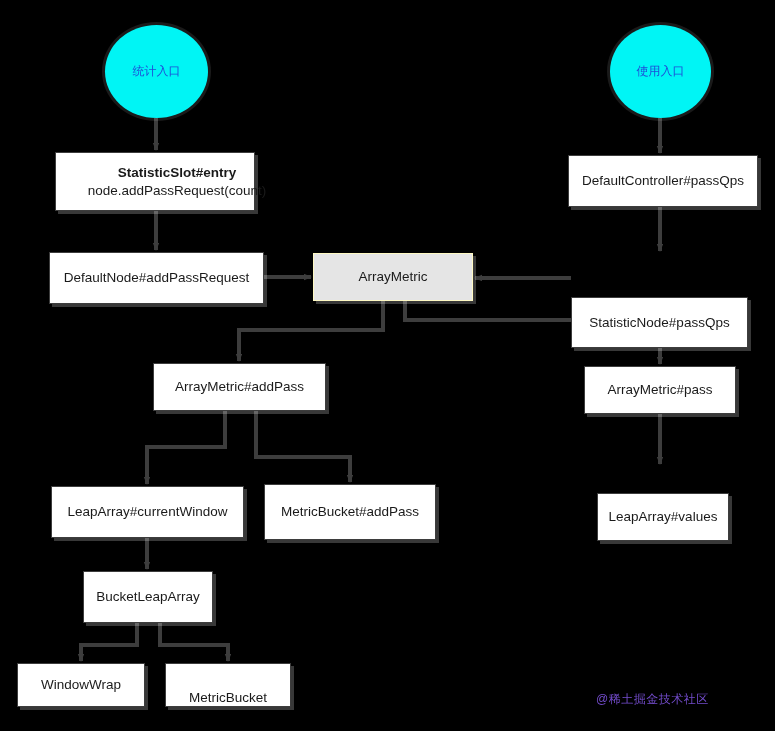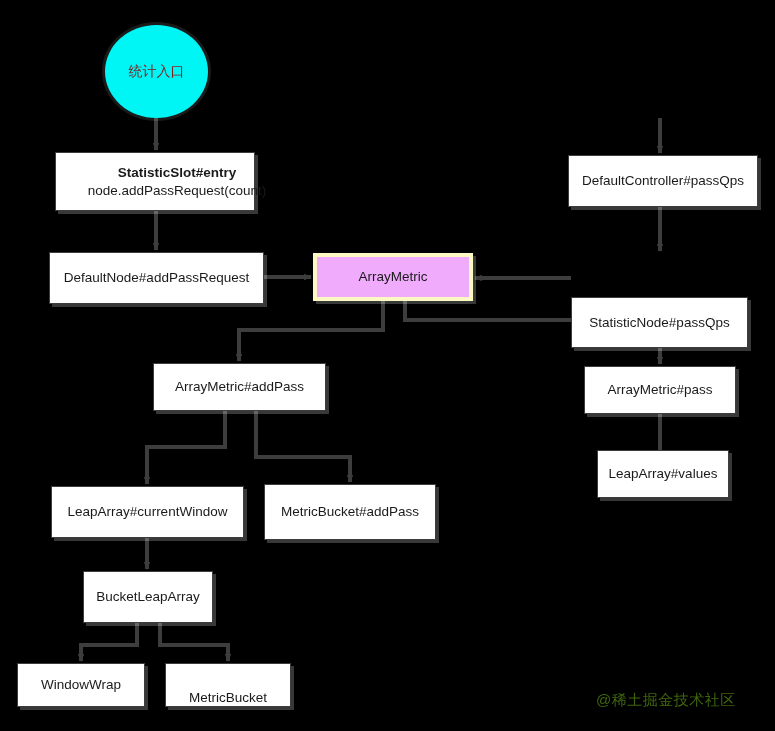--- a/index.html
+++ b/index.html
@@ -38,38 +38,38 @@
     line-height: 1.28;
     z-index: 3;
   }
   .rect {
     background: #ffffff;
     border: 1px solid #3d3d3d;
     box-shadow: 3px 3px 0 0 rgba(255,255,255,0.22);
     font-size: 13.5px;
   }
   .rect.red {
-    background: #f0abfc;
-    border: 4px solid #fef9c3;
+    background: #e5e5e5;
+    border: 1px solid #fef9c3;
     text-align: right;
   }
   .ellipse {
     background: #00f5f5;
     border: none;
     border-radius: 50%;
     box-shadow: 0 0 0 3px rgba(255,255,255,0.10);
-    font-size: 14px;
-    color: #7f1d1d;
+    font-size: 12px;
+    color: #1d4ed8;
   }
   .line1 { font-weight: bold; }
   .line2 { font-weight: normal; }
   .watermark {
     position: absolute;
-    color: #4d7c0f;
-    font-size: 15px;
+    color: #8b5cf6;
+    font-size: 12px;
     letter-spacing: 0.5px;
     opacity: 0.82;
     z-index: 4;
     white-space: nowrap;
   }
 </style>
 </head>
 <body>
 
 <div id="canvas">
@@ -109,20 +109,23 @@
       <path d="M137,623 L137,645 L81,645 L81,661"></path>
 
       <path d="M160,623 L160,645 L228,645 L228,661"></path>
     </g>
   </svg>
 
   <div class="node ellipse" style="left:105px;top:25px;width:103px;height:93px;">
     <span>统计入口</span>
   </div>
 
+  <div class="node ellipse" style="left:610px;top:25px;width:101px;height:93px;">
+    <span>使用入口</span>
+  </div>
 
   <div class="node rect" style="left:55px;top:152px;width:200px;height:59px;padding-left:44px;">
     <span class="line1">StatisticSlot#entry</span>
     <span class="line2">node.addPassRequest(count)</span>
   </div>
 
   <div class="node rect" style="left:568px;top:155px;width:190px;height:52px;">
     <span>DefaultController#passQps</span>
   </div>
 
@@ -147,21 +150,21 @@
   </div>
 
   <div class="node rect" style="left:51px;top:486px;width:193px;height:52px;">
     <span>LeapArray#currentWindow</span>
   </div>
 
   <div class="node rect" style="left:264px;top:484px;width:172px;height:56px;">
     <span>MetricBucket#addPass</span>
   </div>
 
-  <div class="node rect" style="left:597px;top:450px;width:132px;height:48px;">
+  <div class="node rect" style="left:597px;top:493px;width:132px;height:48px;">
     <span>LeapArray#values</span>
   </div>
 
   <div class="node rect" style="left:83px;top:571px;width:130px;height:52px;">
     <span>BucketLeapArray</span>
   </div>
 
   <div class="node rect" style="left:17px;top:663px;width:128px;height:44px;">
     <span>WindowWrap</span>
   </div>

